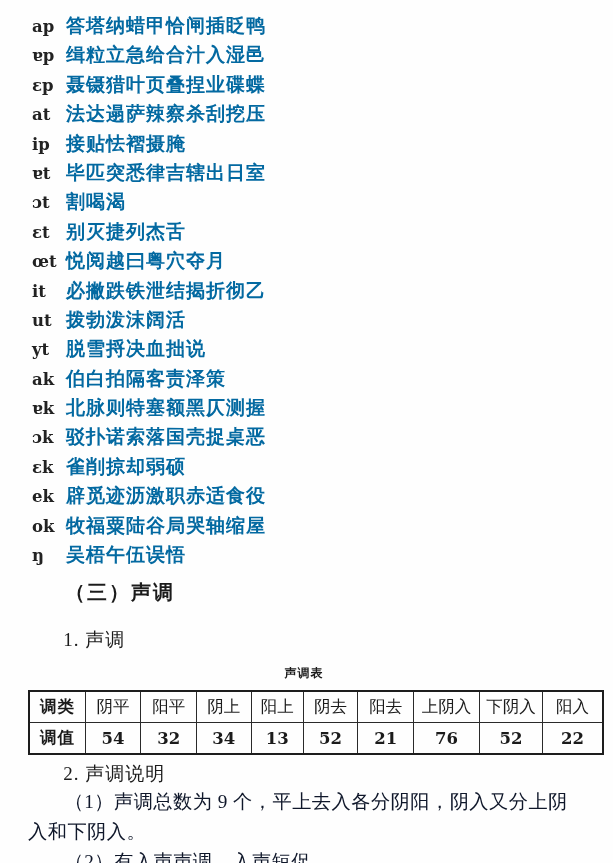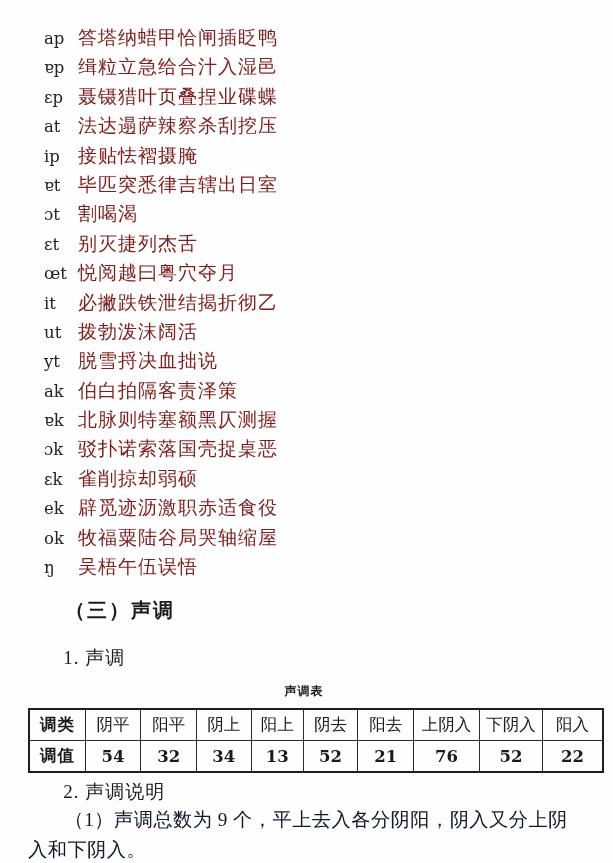--- a/index.html
+++ b/index.html
@@ -9,32 +9,32 @@
     font-family:"Liberation Serif","DejaVu Serif",serif;
   }
   .page{
     box-sizing:border-box;
     width:613px;height:863px;
     padding:7px 33px 0 28px;
     background:#fefefe;
     overflow:hidden;
   }
   
-  .finals-list{margin:16px;padding:0;list-style:none;}
+  .finals-list{margin:4px;padding:0;list-style:none;font-weight:bold;}
   .final-row{
     display:flex;align-items:baseline;
     height:29.4px;line-height:29.4px;
   }
   .final-ipa{
     flex:0 0 34px;
     font-family:"DejaVu Serif","DejaVu Sans",serif;
     font-size:16.5px;color:#222;
   }
   .final-chars{
-    font-size:19px;letter-spacing:1px;color:#7f1d1d;
+    font-size:19px;letter-spacing:1px;color:#0369a1;
   }
   
   .sec-heading{
     margin:10px 0 0 0;
     font-size:20px;font-weight:700;letter-spacing:2px;
     text-indent:1.85em;
   }
   .sub-heading{
     margin:21px 0 0 0;
     font-size:19px;font-weight:normal;letter-spacing:1px;

